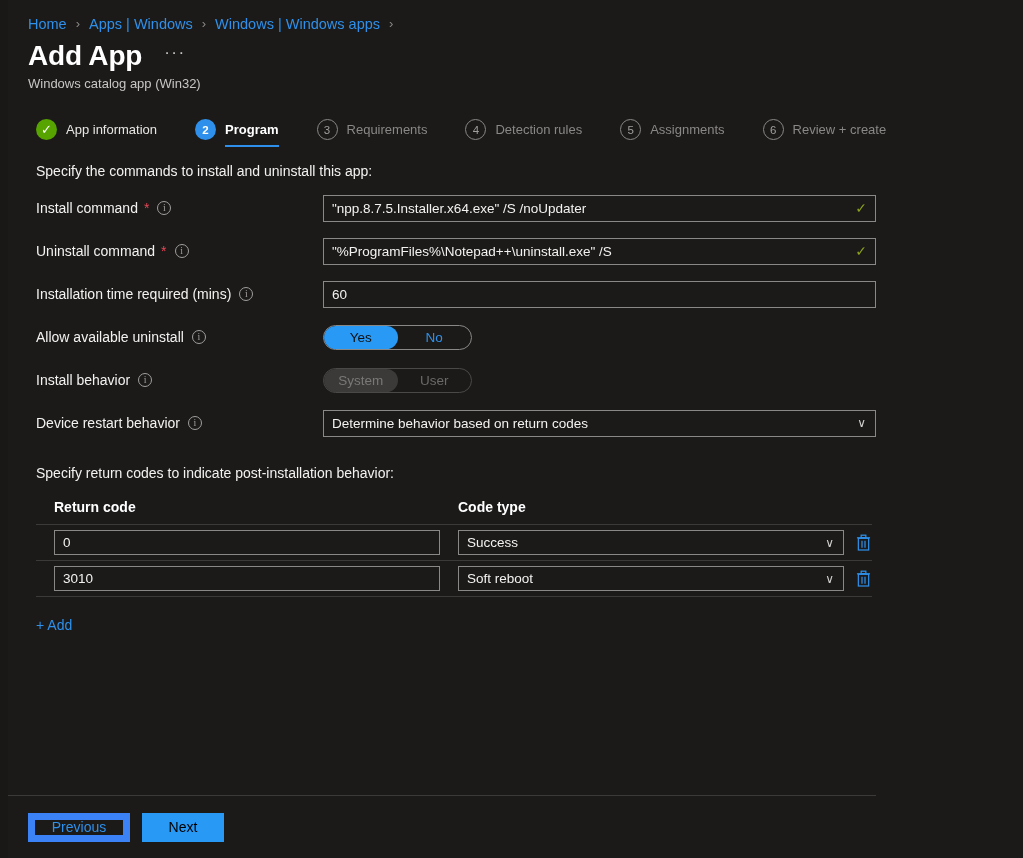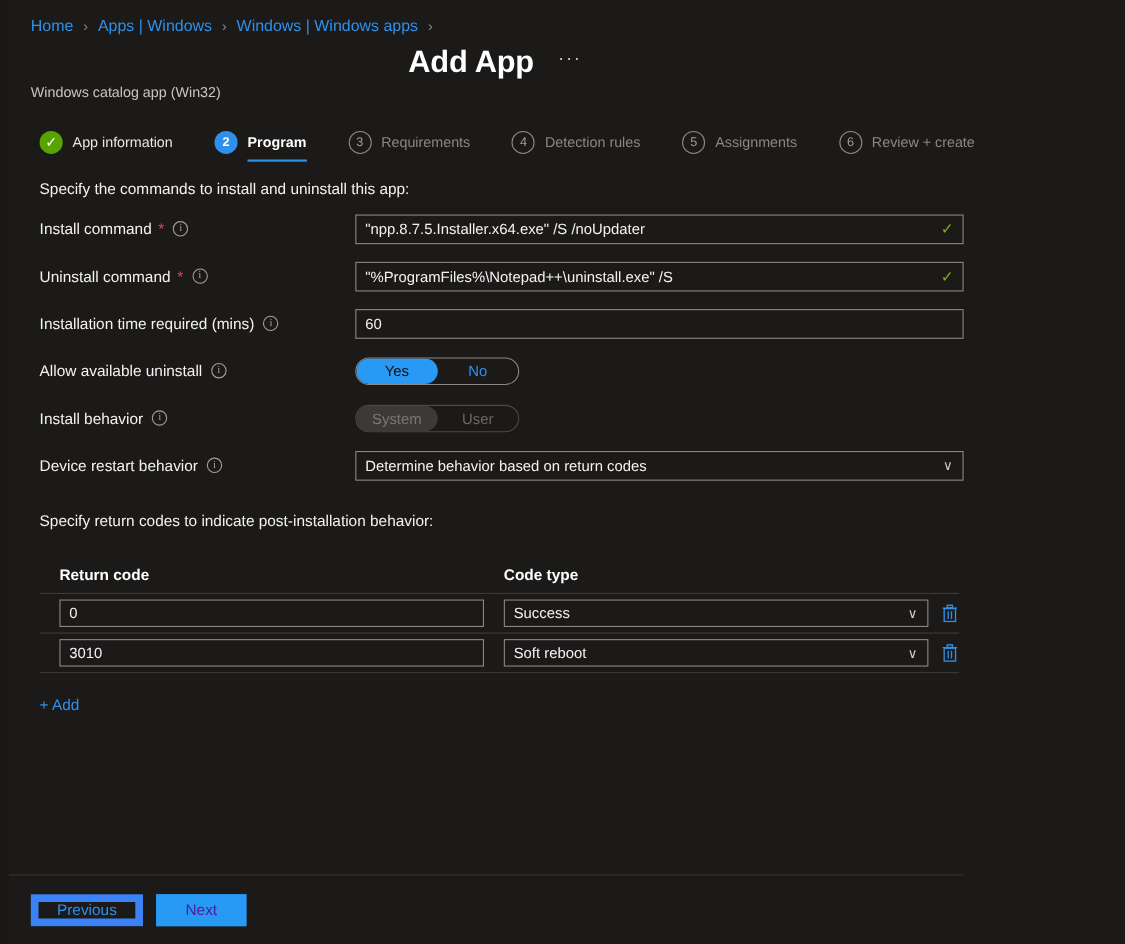--- a/index.html
+++ b/index.html
@@ -44,21 +44,20 @@
     margin: 0 9px;
     font-size: 13px;
     line-height: 1;
     user-select: none;
   }
 
   
   .title-row {
     display: flex; align-items: center;
     padding: 6px 0 0 20px;
-    justify-content: center;
   }
   .page-title {
     font-size: 28px;
     font-weight: 700;
     letter-spacing: -0.2px;
     color: #ffffff;
     line-height: 1.15;
   }
   .title-ellipsis {
     margin-left: 18px;
@@ -220,21 +219,21 @@
   .sel-chev {
     position: absolute; right: 10px; top: 50%;
     transform: translateY(-50%);
     color: #d2d0ce; font-size: 12px;
     pointer-events: none;
   }
 
   
   .table-intro { font-size: 14px; color: #f3f2f1; margin-top: 28px; }
   .rc-table {
-    margin-top: 33px;
+    margin-top: 18px;
     width: 836px;
   }
   .rc-head {
     display: flex;
     padding-bottom: 9px;
     border-bottom: 1px solid #3b3a39;
   }
   .rc-th {
     font-size: 14px; font-weight: 700; color: #ffffff;
   }
@@ -296,21 +295,21 @@
   }
   .btn-secondary {
     background: transparent;
     border: 7px solid #3b82f6;
     color: #2e90ea;
     margin-right: 12px;
   }
   .btn-primary {
     background: #2899f5;
     border: 1px solid #2899f5;
-    color: #4c1d95;
+    color: #000000;
     min-width: 82px;
   }
 </style>
 </head>
 <body>
 
 <div id="root">
   <div class="left-rail"></div>
 
   <div class="page">

